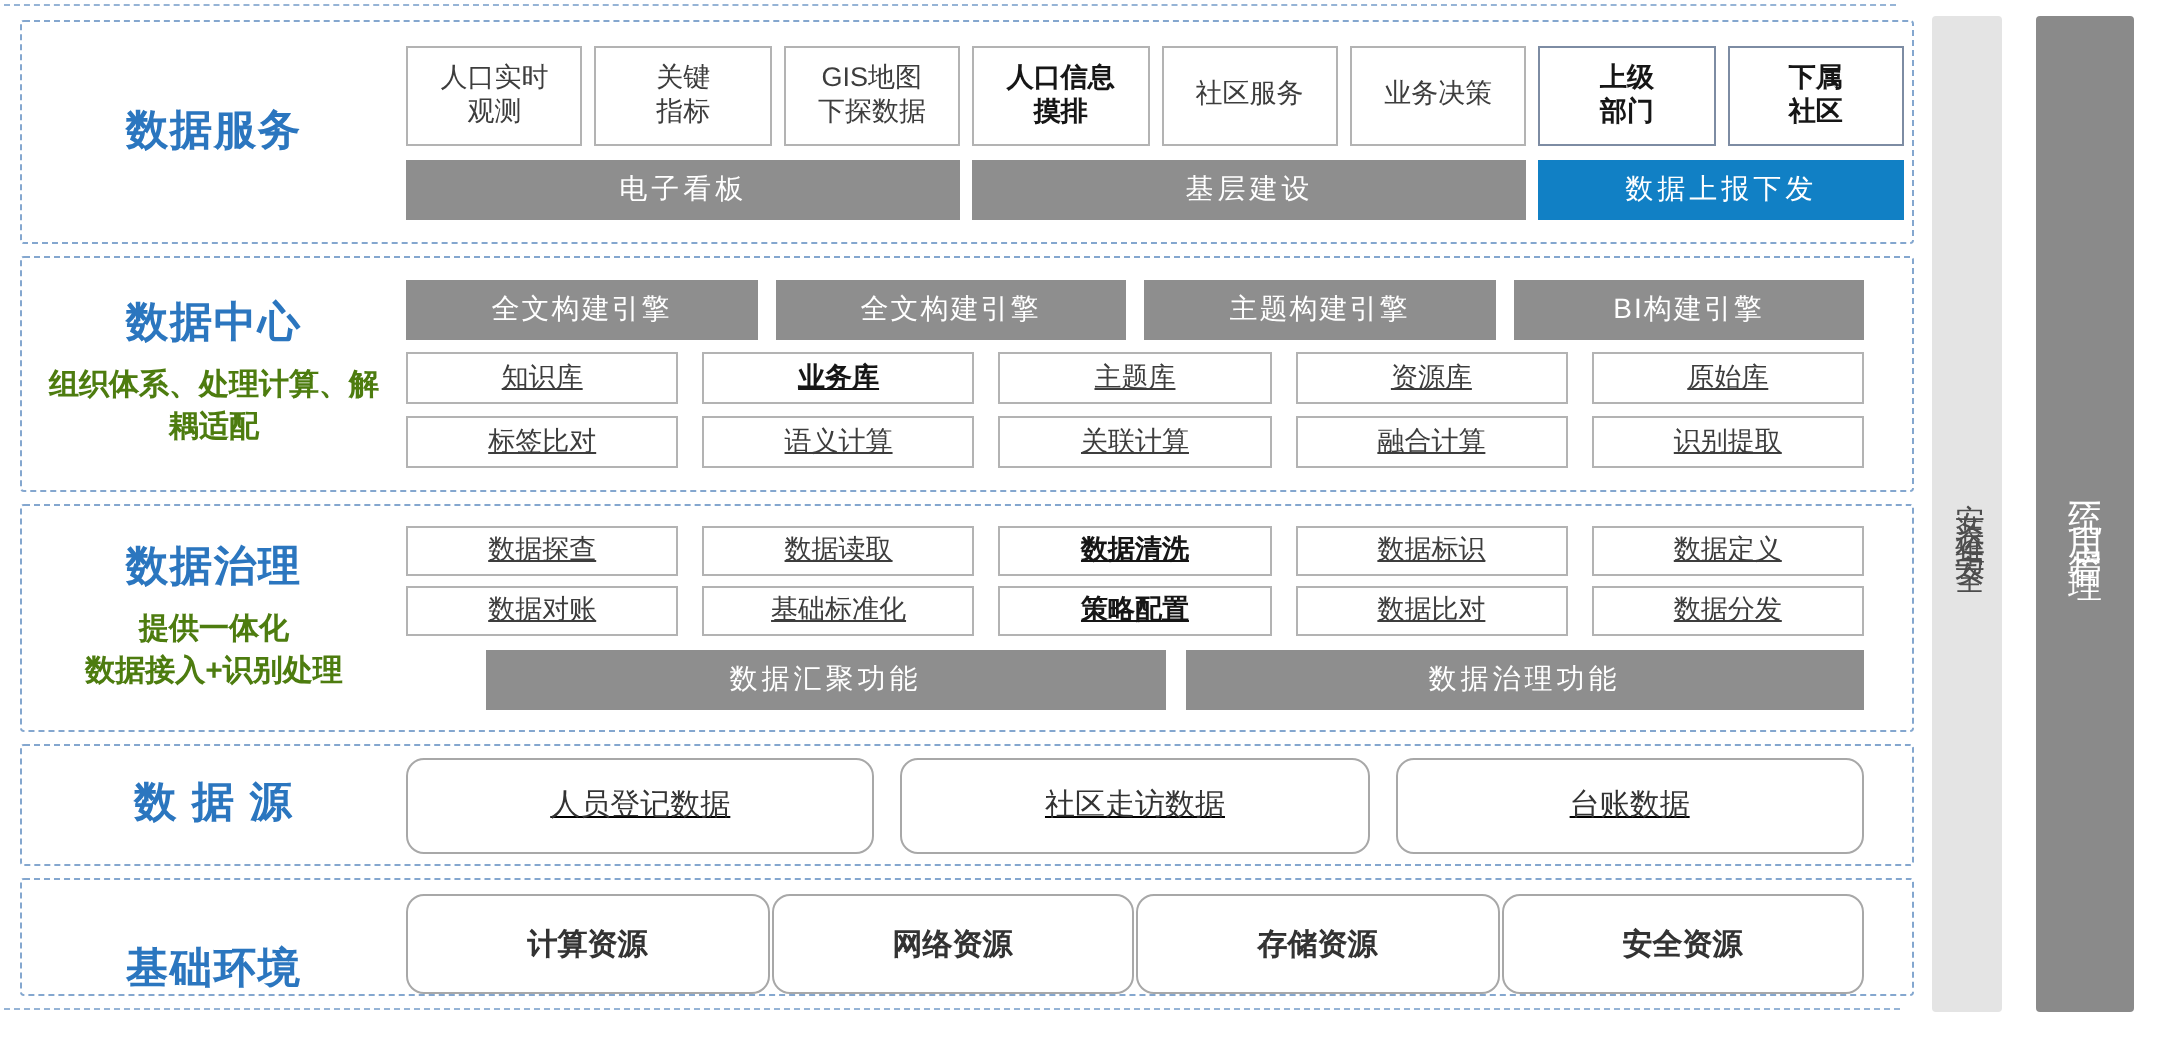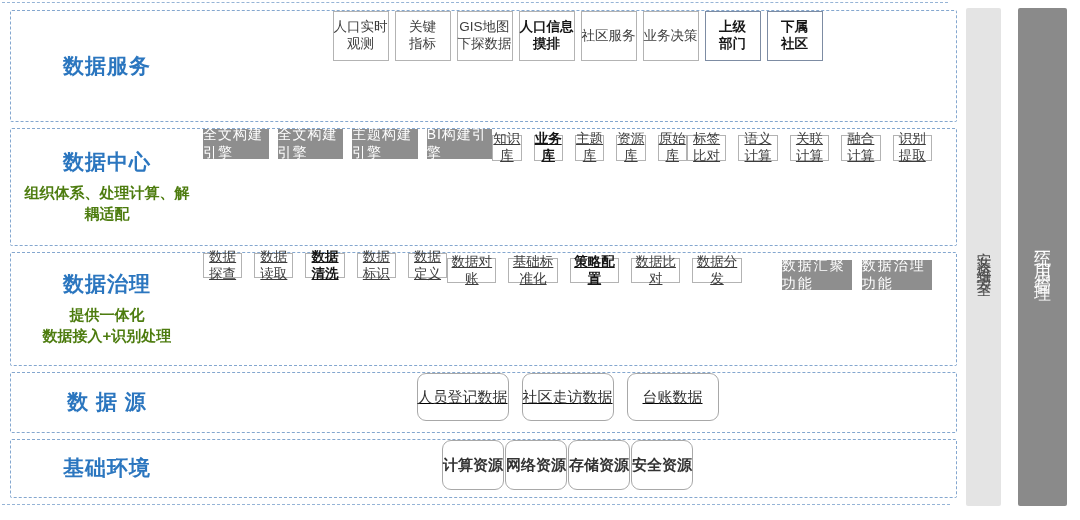--- a/index.html
+++ b/index.html
@@ -15,21 +15,21 @@
   .canvas{position:relative;width:1080px;height:520px;background:#fff;overflow:hidden;}
 
   .remnant{position:absolute;border-top:1px dashed var(--dash-blue);opacity:.85;}
   .remnant.top{left:2px;top:2px;width:946px;}
   .remnant.bottom{left:2px;top:504px;width:948px;}
 
   .layer{position:absolute;left:10px;width:947px;border:1px dashed var(--dash-blue);border-radius:2px;display:flex;background:#fff;}
   .layer-label{width:192px;flex:none;display:flex;flex-direction:column;align-items:center;justify-content:center;text-align:center;}
   .layer-title{color:var(--accent-blue);font-size:21px;font-weight:bold;letter-spacing:1px;line-height:1.15;}
   .layer-desc{margin-top:9px;font-size:15px;font-weight:bold;color:#4d7c0f;line-height:1.35;white-space:pre-line;}
-  .layer-content{flex:1;display:flex;flex-direction:row;justify-content:center;padding-right:24px;}
+  .layer-content{flex:1;display:flex;flex-direction:column;justify-content:center;padding-right:24px;}
 
   
   .node{background:#fff;border:1px solid #b3b3b3;display:flex;align-items:center;justify-content:center;
         text-align:center;font-size:13.5px;color:#3d3d3d;white-space:pre-line;line-height:1.25;}
   .node.bold{font-weight:bold;color:#161616;}
   .node.accent{border-color:#7d8ca3;}
 
   .fbar{background:var(--bar-gray);color:#fff;display:flex;align-items:center;justify-content:center;
         font-size:14px;letter-spacing:2px;}
   .fbar.blue{background:var(--bar-blue);}
@@ -62,21 +62,21 @@
   #layer-governance .row5 + .row5{margin-top:5px;}
   .l3-bars{display:flex;gap:10px;margin-top:7px;padding-left:40px;}
   .l3-bars>.fbar{flex:1;height:30px;}
 
   
   #layer-sources{top:372px;height:61px;}
   .l4-boxes{display:grid;grid-template-columns:repeat(3,1fr);column-gap:13px;text-decoration:underline;}
   .l4-boxes>.rnode{height:48px;}
 
   
-  #layer-infra{top:439px;height:59px;}
+  #layer-infra{top:439px;height:59px;align-items:flex-end;}
   .l5-boxes{display:grid;grid-template-columns:repeat(4,1fr);column-gap:1px;font-weight:bold;}
   .l5-boxes>.rnode{height:50px;}
 
   
   .vbar{position:absolute;top:8px;height:498px;border-radius:2px;display:flex;align-items:center;justify-content:center;
         writing-mode:vertical-rl;text-orientation:upright;}
   .vbar.light{left:966px;width:35px;background:var(--sidebar-light);color:#4d4d4d;font-size:15px;letter-spacing:5px;}
   .vbar.dark{left:1018px;width:49px;background:var(--sidebar-dark);color:#fff;font-size:17px;letter-spacing:7px;}
 </style>
 </head>
@@ -101,20 +101,25 @@
 下探数据</div>
           <div class="node bold">人口信息
 摸排</div>
           <div class="node">社区服务</div>
           <div class="node">业务决策</div>
           <div class="node bold accent">上级
 部门</div>
           <div class="node bold accent">下属
 社区</div>
         </div>
+      <div class="l1-bars">
+          <div class="fbar">电子看板</div>
+          <div class="fbar">基层建设</div>
+          <div class="fbar blue">数据上报下发</div>
+        </div>
     </div>
   </div>
 
   <div class="layer" id="layer-center">
     <div class="layer-label">
       <div class="layer-title">数据中心</div>
       <div class="layer-desc">组织体系、处理计算、解
 耦适配</div>
     </div>
     <div class="layer-content">

